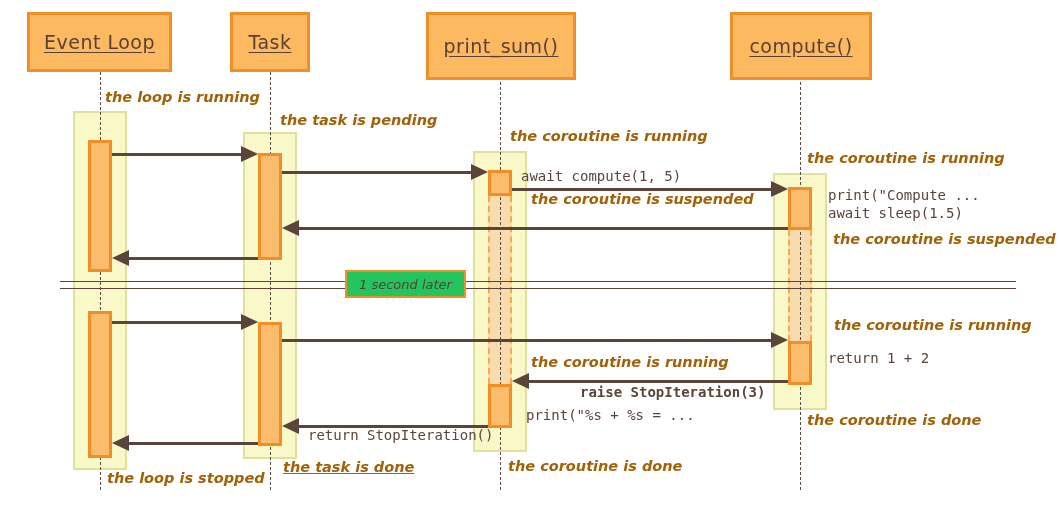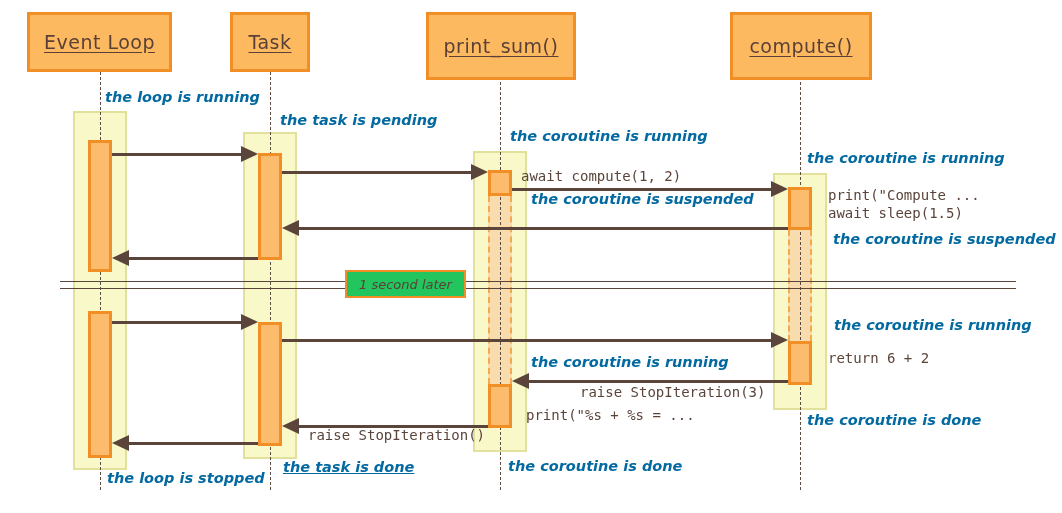--- a/index.html
+++ b/index.html
@@ -10,21 +10,21 @@
   .plabel{font-size:19px;color:#5B4037;text-decoration:underline;text-underline-offset:3px;letter-spacing:.5px;}
   .band{position:absolute;background:#F9F8C8;border:2px solid #E2E19B;z-index:1;box-sizing:border-box;}
   .lifeline{position:absolute;width:0;border-left:1px dashed #5B4B41;z-index:3;}
   .bar{position:absolute;background:#FBBD6D;border:3px solid #F28E26;z-index:4;box-sizing:border-box;}
   .susp{position:absolute;background:#F8DCAD;border-left:2px dashed #F5A94E;border-right:2px dashed #F5A94E;
         z-index:2;box-sizing:border-box;}
   .shaft{position:absolute;height:3px;background:#5B453B;z-index:5;}
   .head{position:absolute;width:0;height:0;border-top:8px solid transparent;border-bottom:8px solid transparent;z-index:5;}
   .head.right{border-left:17px solid #5B453B;}
   .head.left{border-right:17px solid #5B453B;}
-  .note{position:absolute;font-style:italic;font-weight:bold;font-size:14.5px;color:#0369a1;z-index:6;white-space:nowrap;line-height:1;}
+  .note{position:absolute;font-style:italic;font-weight:bold;font-size:14.5px;color:#a16207;z-index:6;white-space:nowrap;line-height:1;}
   .code{position:absolute;font-family:"DejaVu Sans Mono","Liberation Mono",monospace;font-size:14px;color:#5B453B;z-index:6;white-space:nowrap;line-height:1;}
   .divline{position:absolute;height:1px;background:#5B453B;z-index:5;}
   .divbox{position:absolute;background:#22c55e;border:2px solid #F28E26;z-index:6;
           display:flex;align-items:center;justify-content:center;box-sizing:border-box;}
   .divlabel{font-style:italic;font-size:13px;color:#5B4037;}
 </style>
 </head>
 <body>
 
 <div class="diagram" id="diagram">
@@ -85,23 +85,23 @@
     </div>
     <div class="note" style="left: 105px; top: 90px;">the loop is running</div>
     <div class="note" style="left: 280px; top: 113px; text-align: right;">the task is pending</div>
     <div class="note" style="left: 510px; top: 129px;">the coroutine is running</div>
     <div class="note" style="left: 807px; top: 151px;">the coroutine is running</div>
     <div class="note" style="left: 531px; top: 192px;">the coroutine is suspended</div>
     <div class="note" style="left: 833px; top: 232px;">the coroutine is suspended</div>
     <div class="note" style="left: 834px; top: 318px;">the coroutine is running</div>
     <div class="note" style="left: 531px; top: 355px;">the coroutine is running</div>
     <div class="note" style="left: 807px; top: 413px;">the coroutine is done</div>
-    <div class="code" style="left: 308px; top: 428px;">raise StopIteration()</div>
+    <div class="code" style="left: 308px; top: 428px;">return StopIteration()</div>
     <div class="note" style="left: 508px; top: 459px;">the coroutine is done</div>
     <div class="note" style="left: 283px; top: 460px; text-decoration: underline;">the task is done</div>
     <div class="note" style="left: 107px; top: 471px;">the loop is stopped</div>
-    <div class="code" style="left: 521px; top: 169px;">await compute(1, 2)</div>
+    <div class="code" style="left: 521px; top: 169px;">await compute(1, 5)</div>
     <div class="code" style="left: 828px; top: 188px;">print("Compute ...</div>
     <div class="code" style="left: 828px; top: 206px;">await sleep(1.5)</div>
-    <div class="code" style="left: 828px; top: 351px;">return 6 + 2</div>
-    <div class="code" style="left: 580px; top: 385px;">raise StopIteration(3)</div>
+    <div class="code" style="left: 828px; top: 351px;">return 1 + 2</div>
+    <div class="code" style="left: 580px; top: 385px; font-weight: bold;">raise StopIteration(3)</div>
     <div class="code" style="left: 526px; top: 408px;">print("%s + %s = ...</div>
   </div>
 
 </body></html>

